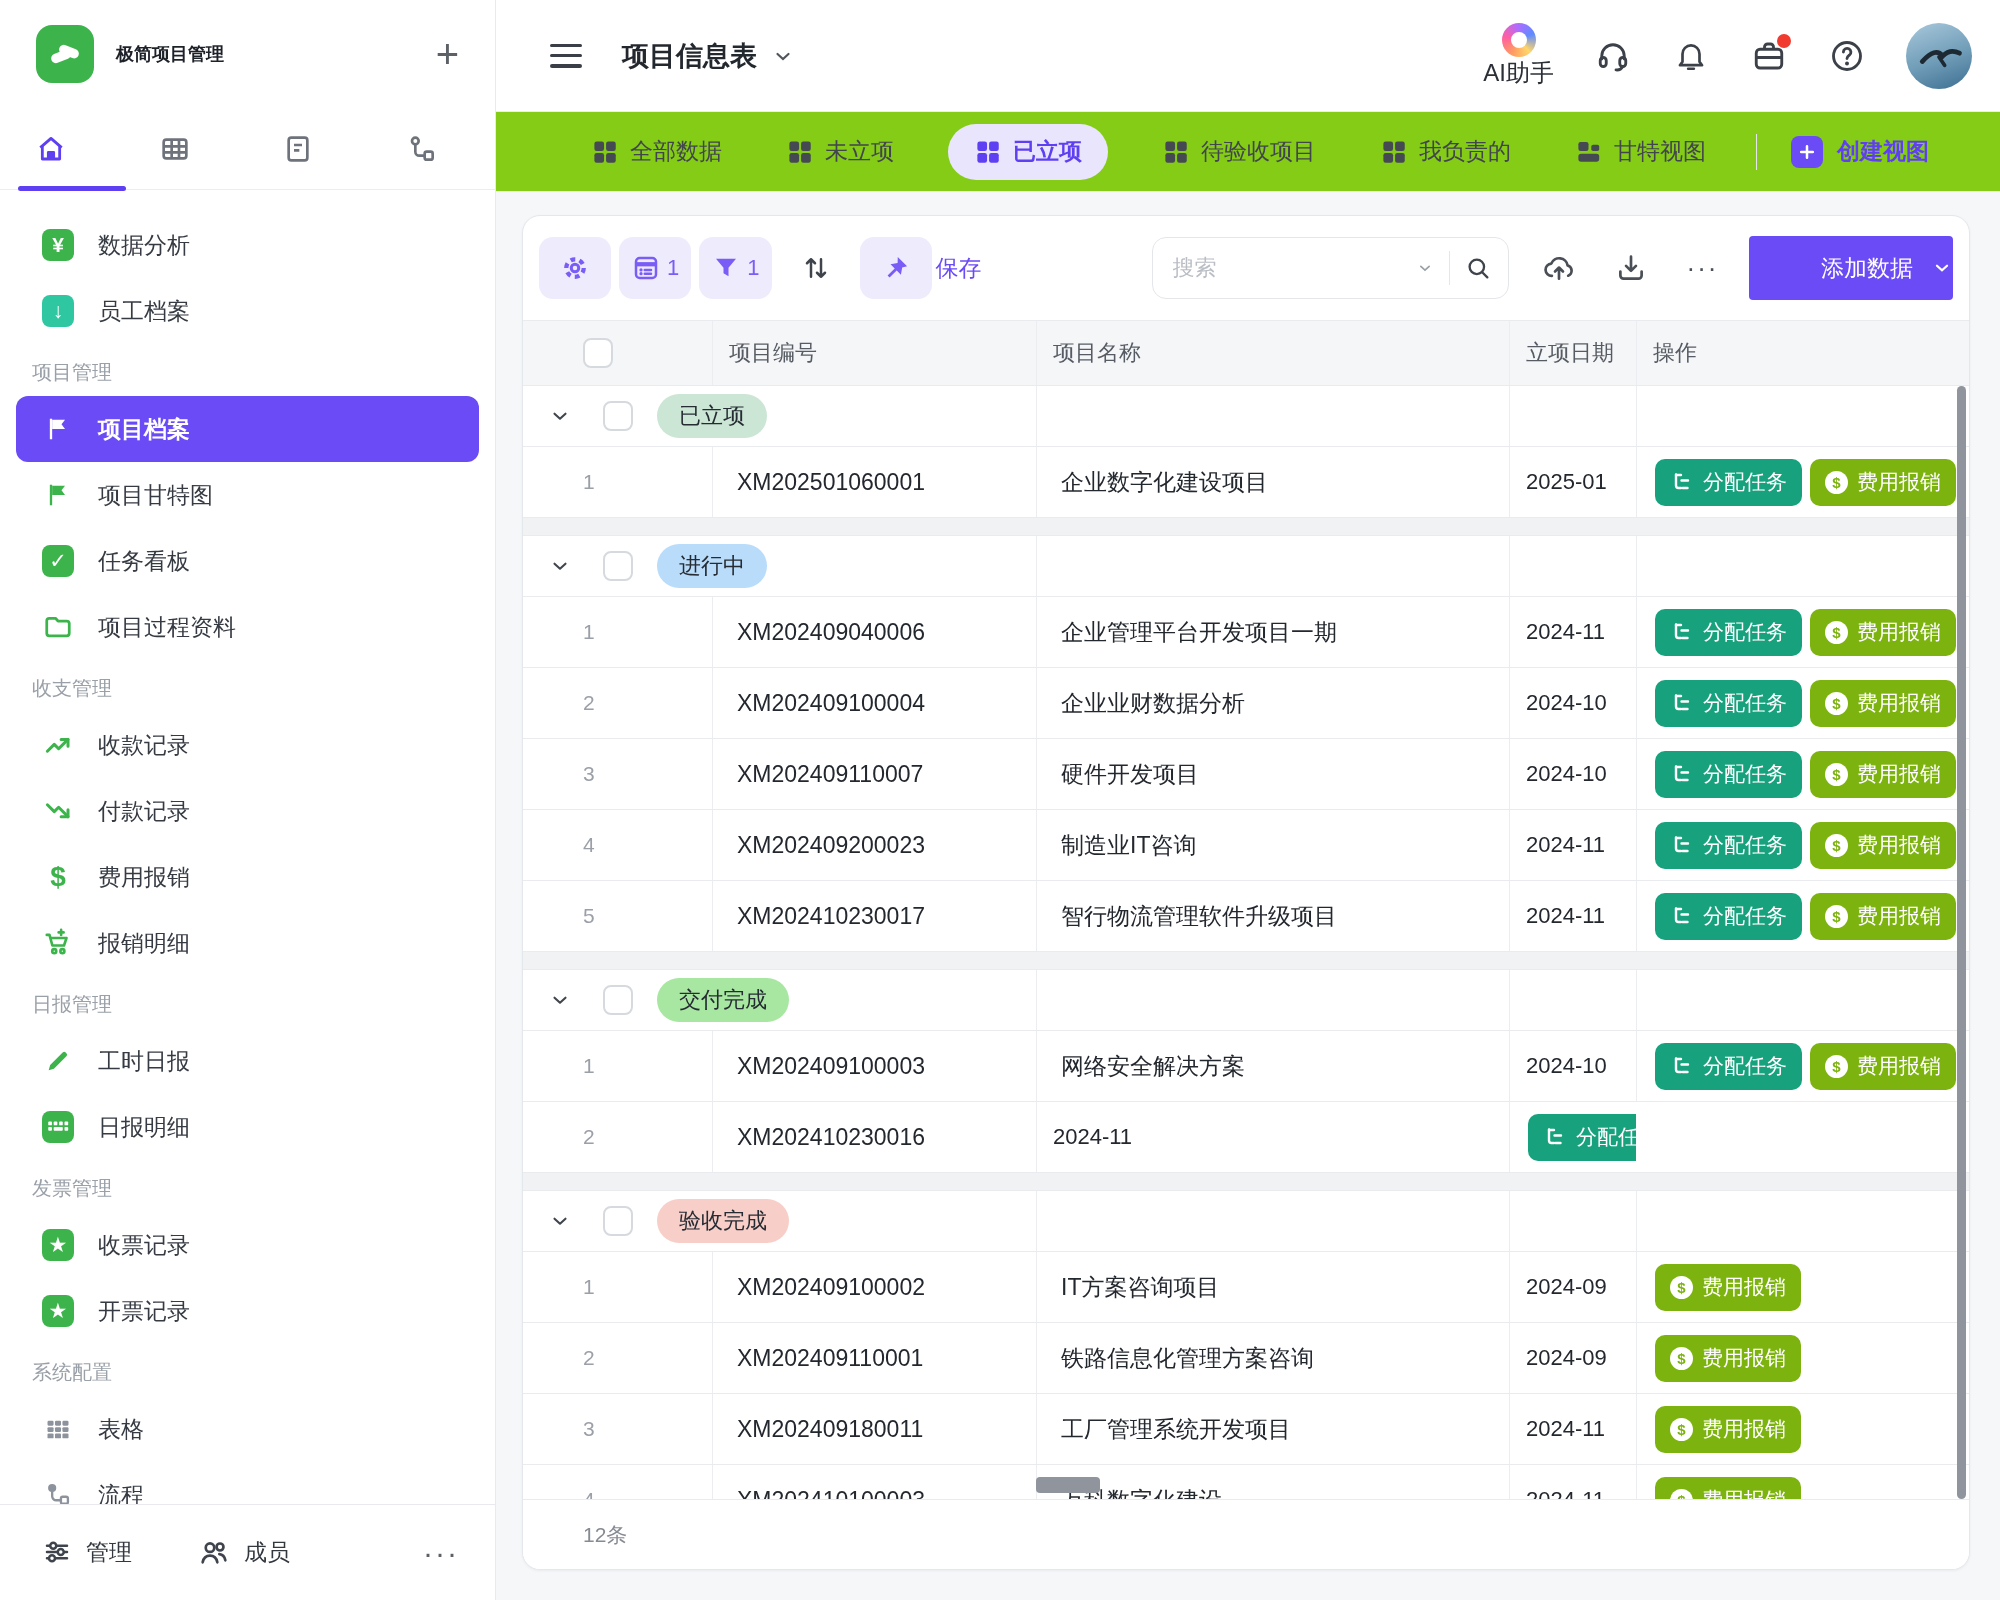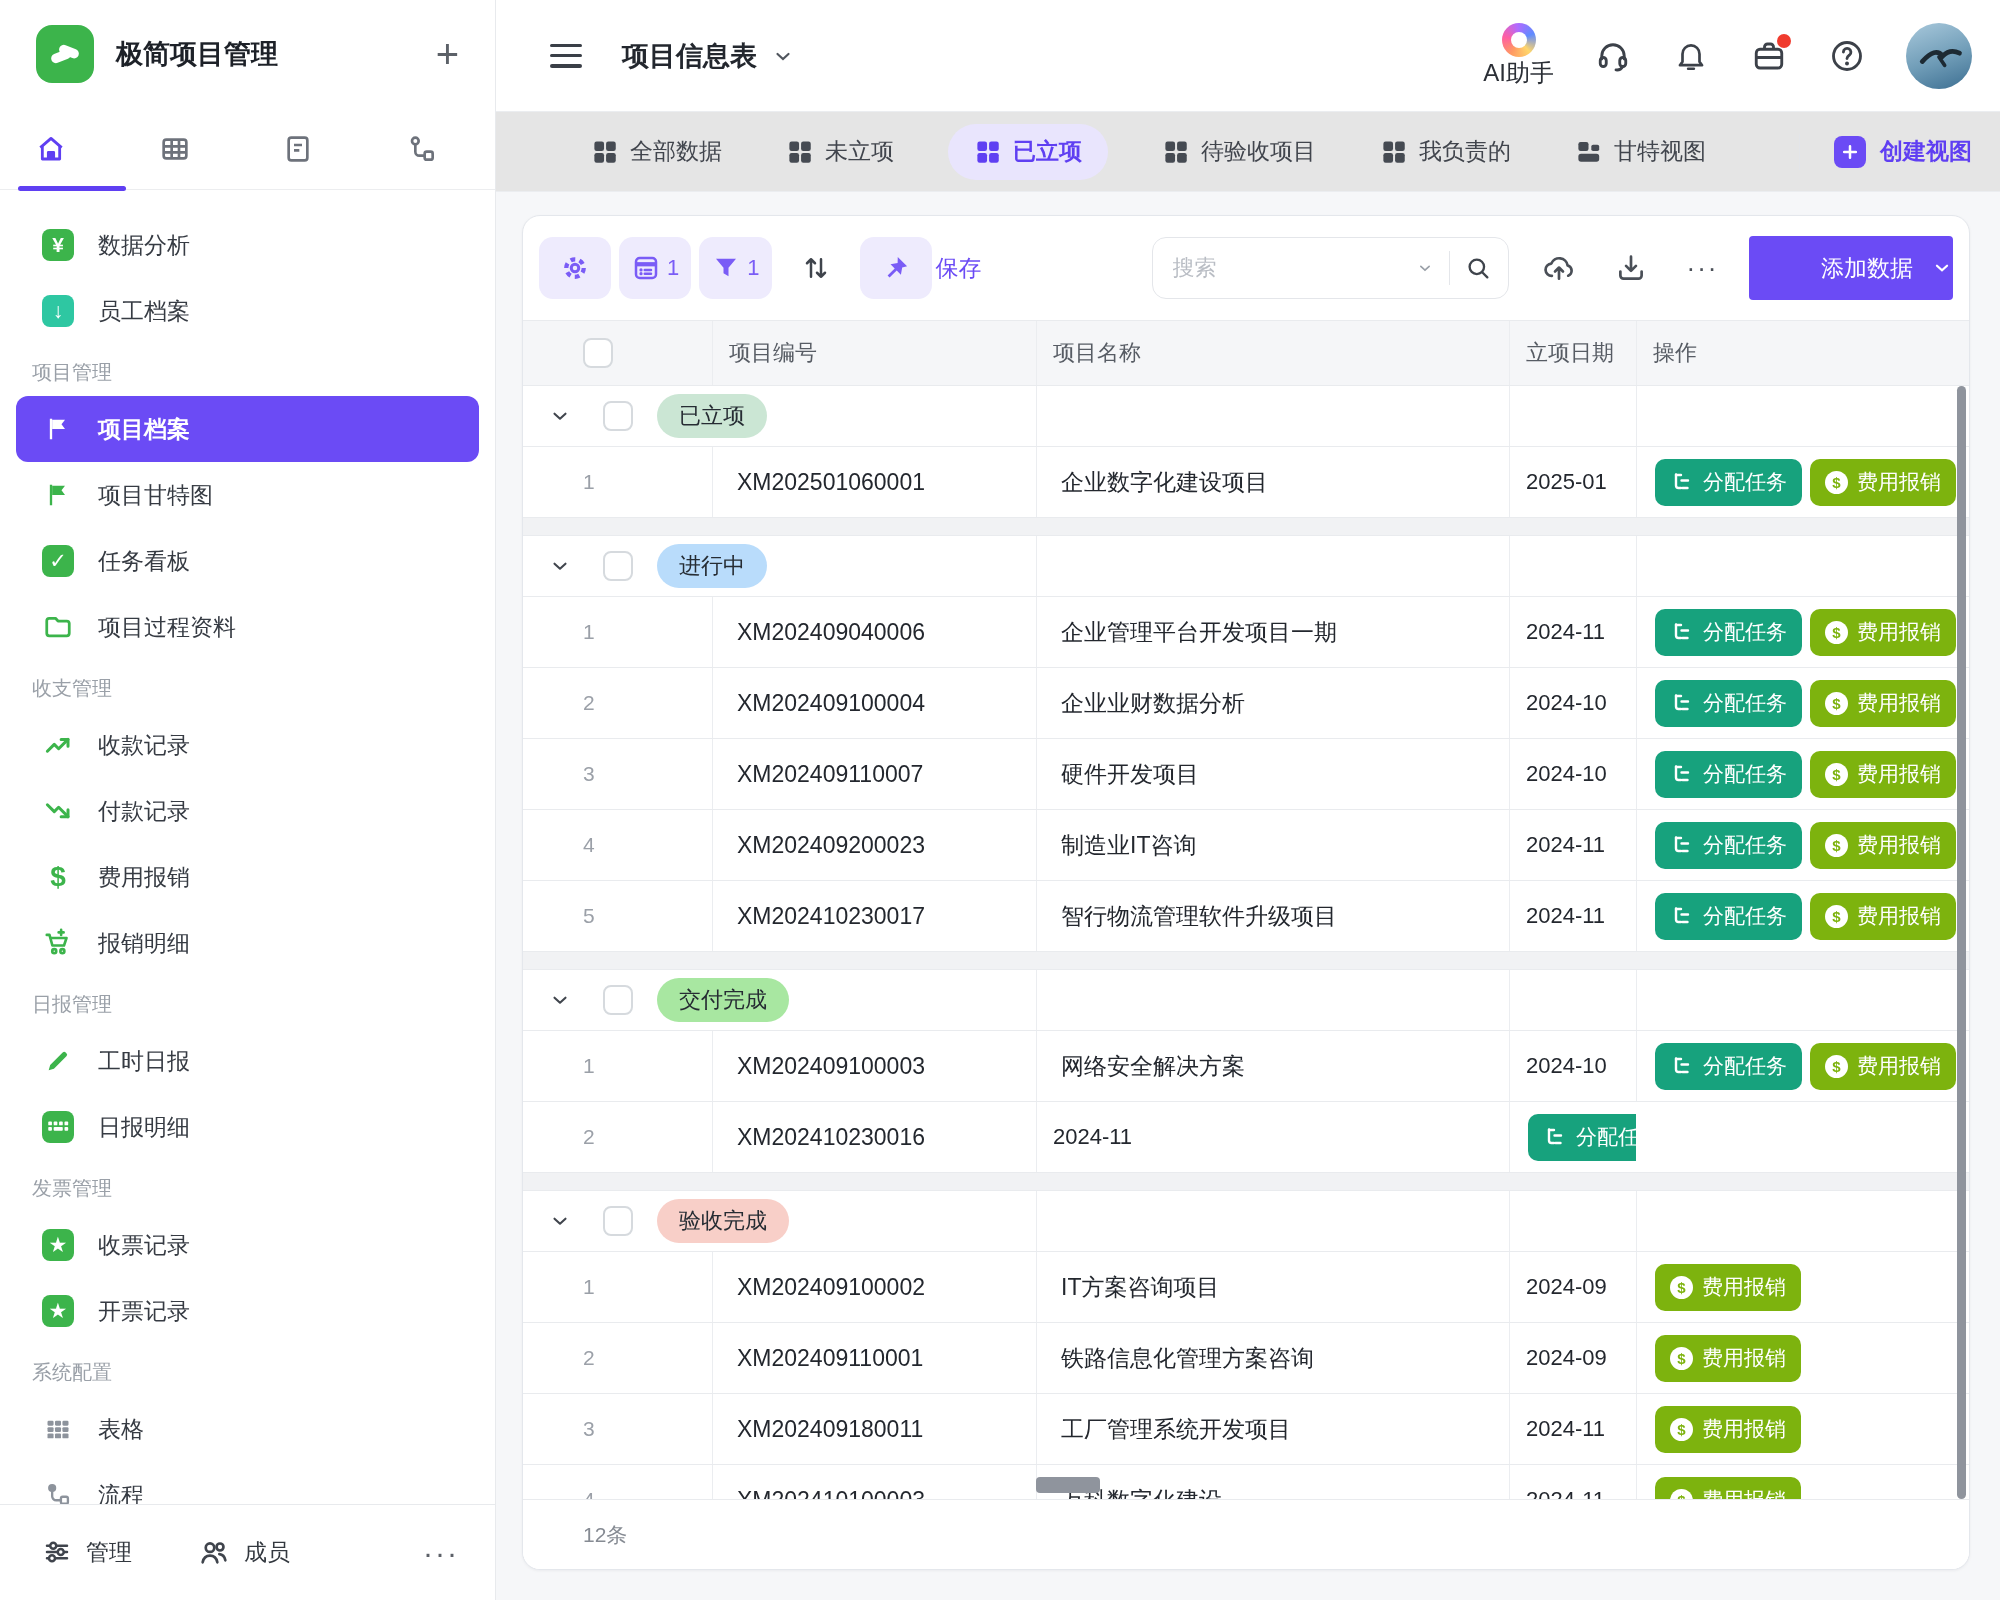--- a/index.html
+++ b/index.html
@@ -6,21 +6,21 @@
   html,body { width:2000px; height:1600px; overflow:hidden;
     font-family:"Liberation Sans","DejaVu Sans",sans-serif; color:#23272e; background:#fff; }
   .app { display:flex; width:2000px; height:1600px; }
 
   
   .sidebar { width:496px; flex:none; background:#fff; border-right:1px solid #e8eaed;
     display:flex; flex-direction:column; height:1600px; }
   .side-logo { height:108px; display:flex; align-items:center; padding:0 36px; }
   .logo-box { width:58px; height:58px; border-radius:16px; background:#3cb44b; flex:none;
     display:flex; align-items:center; justify-content:center; }
-  .side-title { font-size:27px; font-weight:700; margin-left:22px; color:#1d2128; }
+  .side-title { font-size:18px; font-weight:700; margin-left:22px; color:#1d2128; }
   .side-plus { margin-left:auto; font-size:40px; font-weight:300; color:#5c6168; line-height:1; }
   .side-tabs { height:82px; border-bottom:1px solid #ecedef; display:flex; align-items:center;
     justify-content:space-between; padding:0 56px 0 34px; position:relative; }
   .side-tab { width:34px; height:34px; color:#6d727b; display:flex; align-items:center; justify-content:center; }
   .side-tab.active { color:#5f3ff2; }
   .side-tab-underline { position:absolute; left:18px; bottom:-2px; width:108px; height:5px;
     border-radius:3px; background:#5f3ff2; }
   .side-menu { flex:1; overflow:hidden; padding:22px 16px 0 16px; }
   .m-section { height:52px; display:flex; align-items:flex-end; padding:0 0 10px 16px;
     font-size:20px; color:#9aa0a8; }
@@ -56,21 +56,21 @@
   .ai-logo::after { content:""; position:absolute; inset:9px; border-radius:50%; background:#fff; }
   .tb-ic { width:38px; height:38px; color:#3c4149; display:flex; align-items:center;
     justify-content:center; position:relative; }
   .red-dot { position:absolute; top:-3px; right:-3px; width:14px; height:14px; border-radius:50%;
     background:#f03b2e; }
   .avatar { width:66px; height:66px; border-radius:50%; flex:none; overflow:hidden;
     background:linear-gradient(160deg,#a9c9dc 0%,#6f9cb7 55%,#3c6e91 100%);
     display:flex; align-items:center; justify-content:center; }
 
   .tabsbar { height:80px; border-bottom:1px solid #ebedf0; display:flex; align-items:center;
-    padding:0 28px 0 85px; background:#e5e5e5; }
+    padding:0 71px 0 85px; background:#84cc16; }
   .vtab { display:flex; align-items:center; gap:12px; font-size:23px; color:#41454d;
     height:56px; padding:0 10px; border-radius:28px; flex:none; }
   .vtab + .vtab { margin-left:44px; }
   .vtab .ic { color:#454a52; display:flex; }
   .vtab.active { background:#e9e5fd; color:#5f3ff2; font-weight:600; padding:0 26px; }
   .vtab.active .ic { color:#5f3ff2; }
   .tabs-divider { width:1px; height:36px; background:#e3e5e9; margin-left:auto; }
   .vtab-create { display:flex; align-items:center; gap:14px; font-size:23px; color:#5f3ff2;
     font-weight:600; margin-left:34px; flex:none; }
   .plus-sq { width:32px; height:32px; border-radius:8px; background:#6b4bf5; color:#fff;

